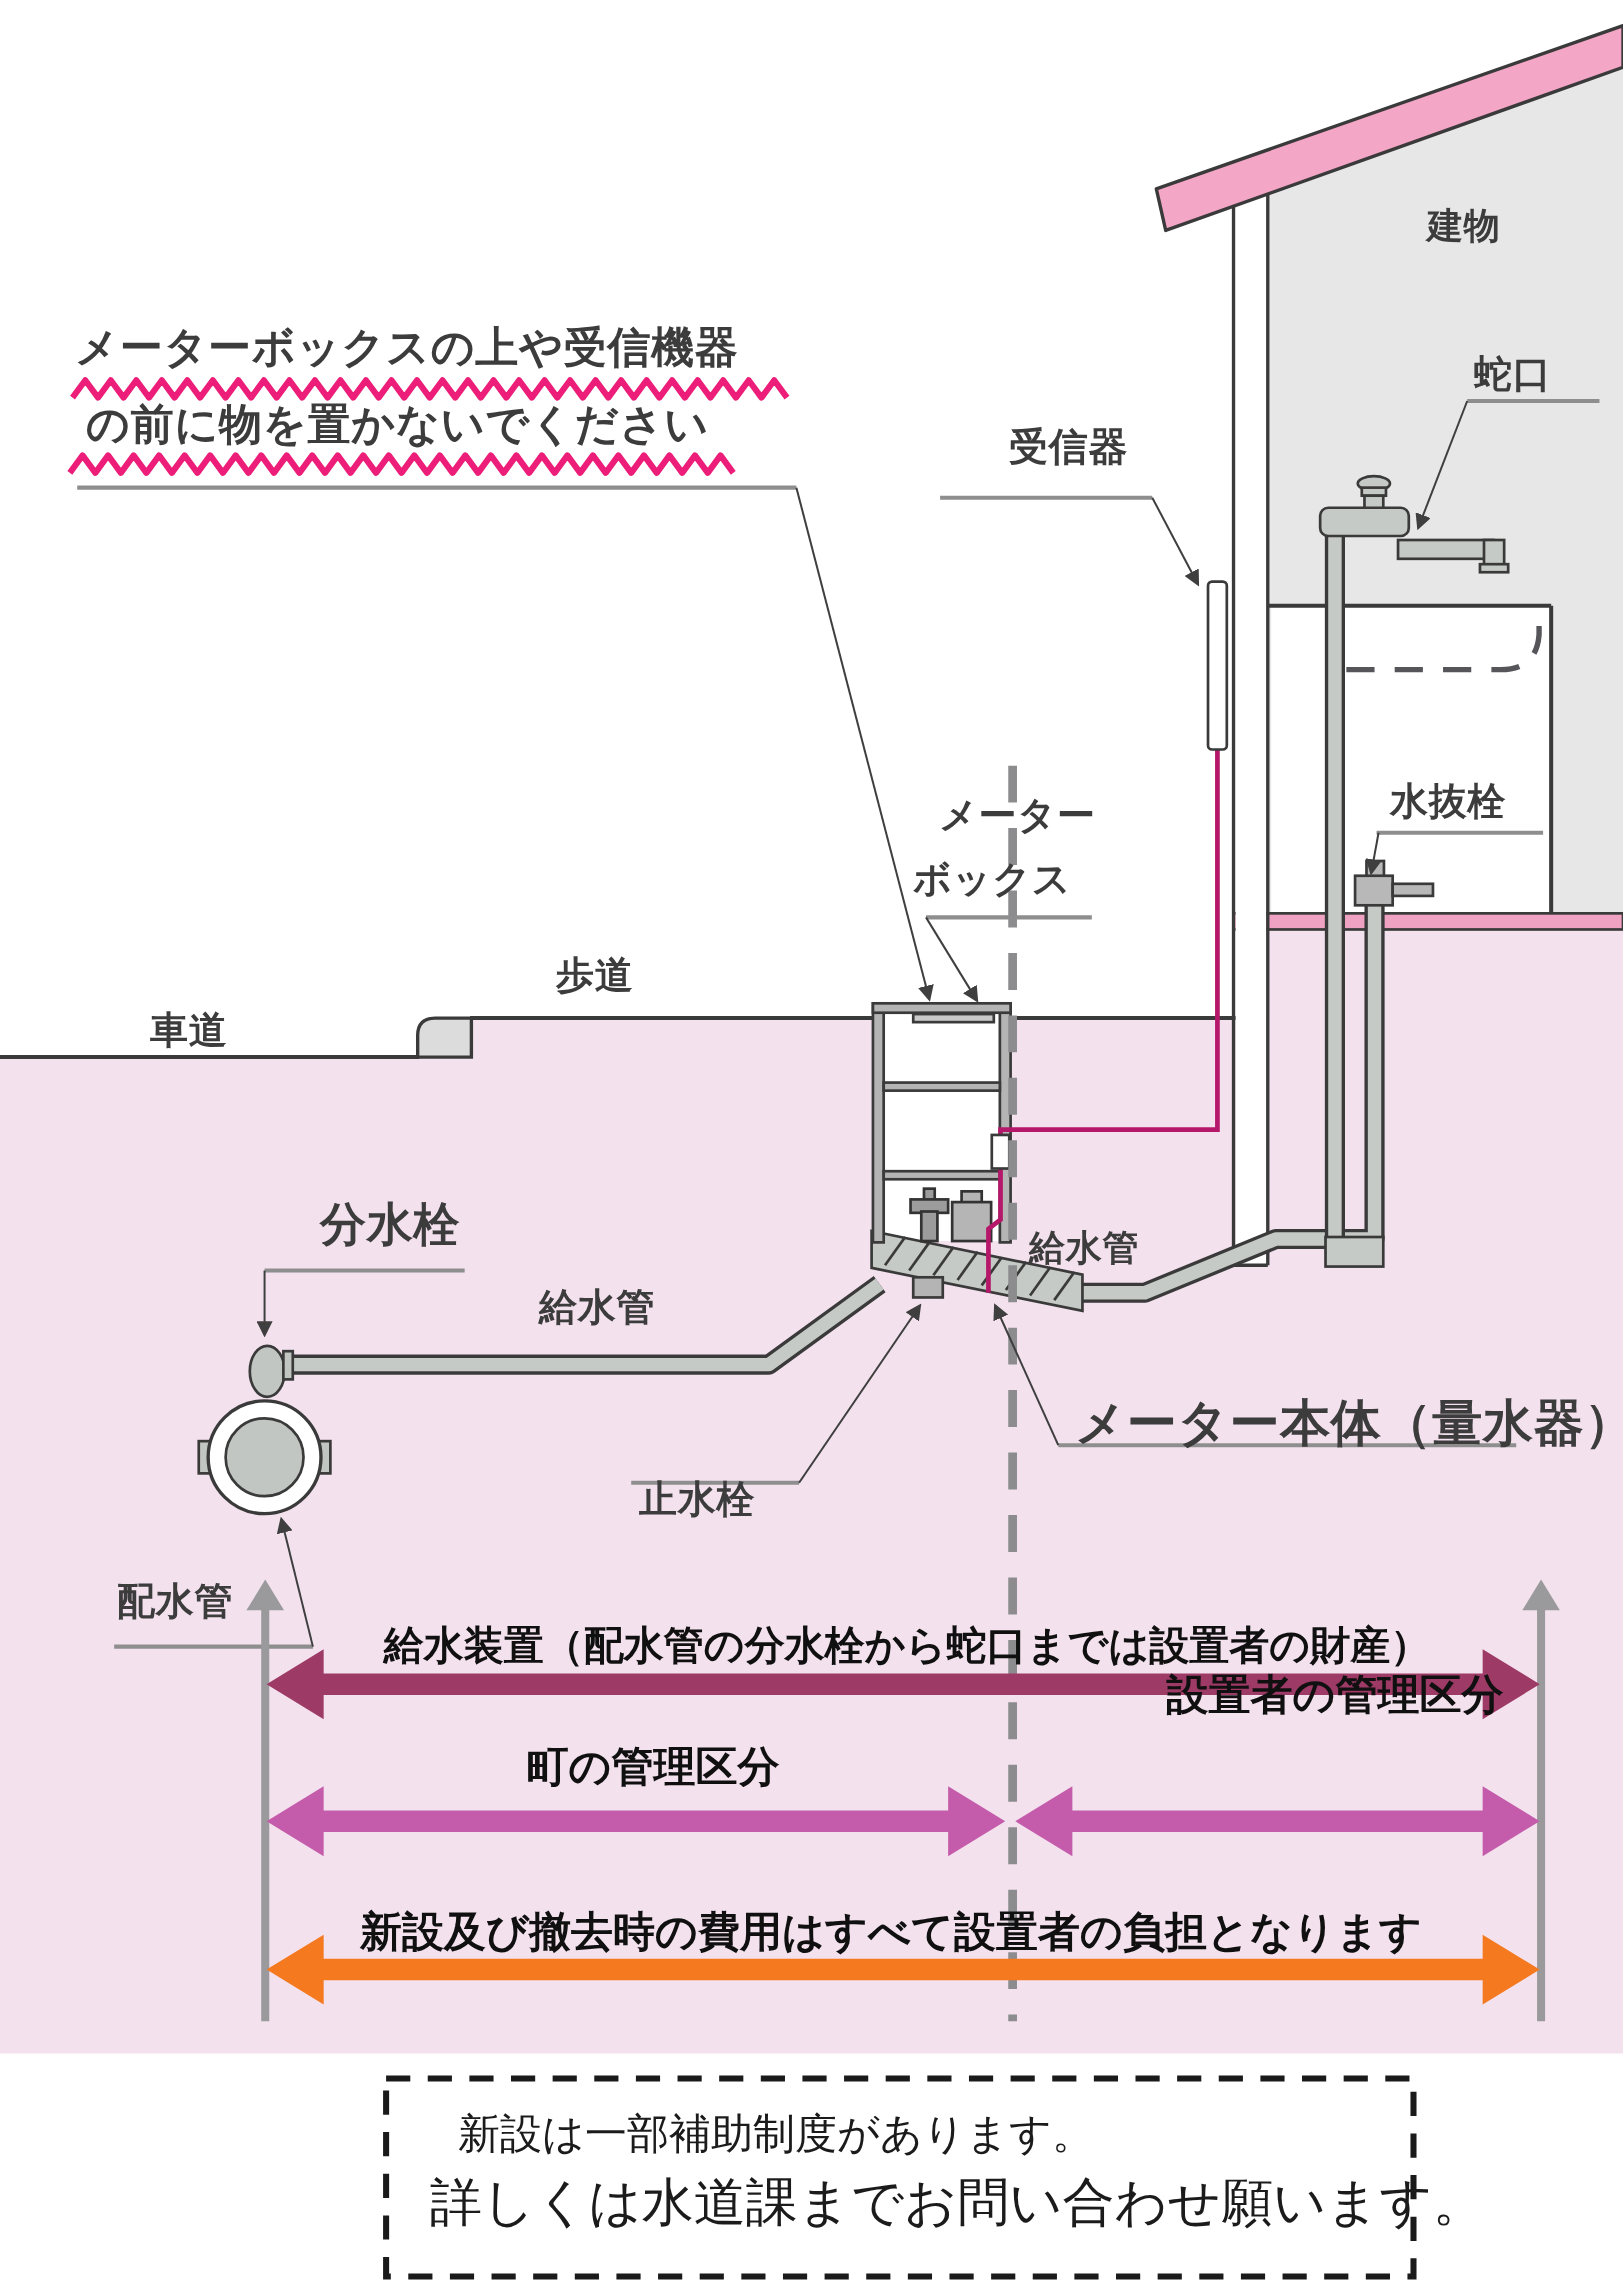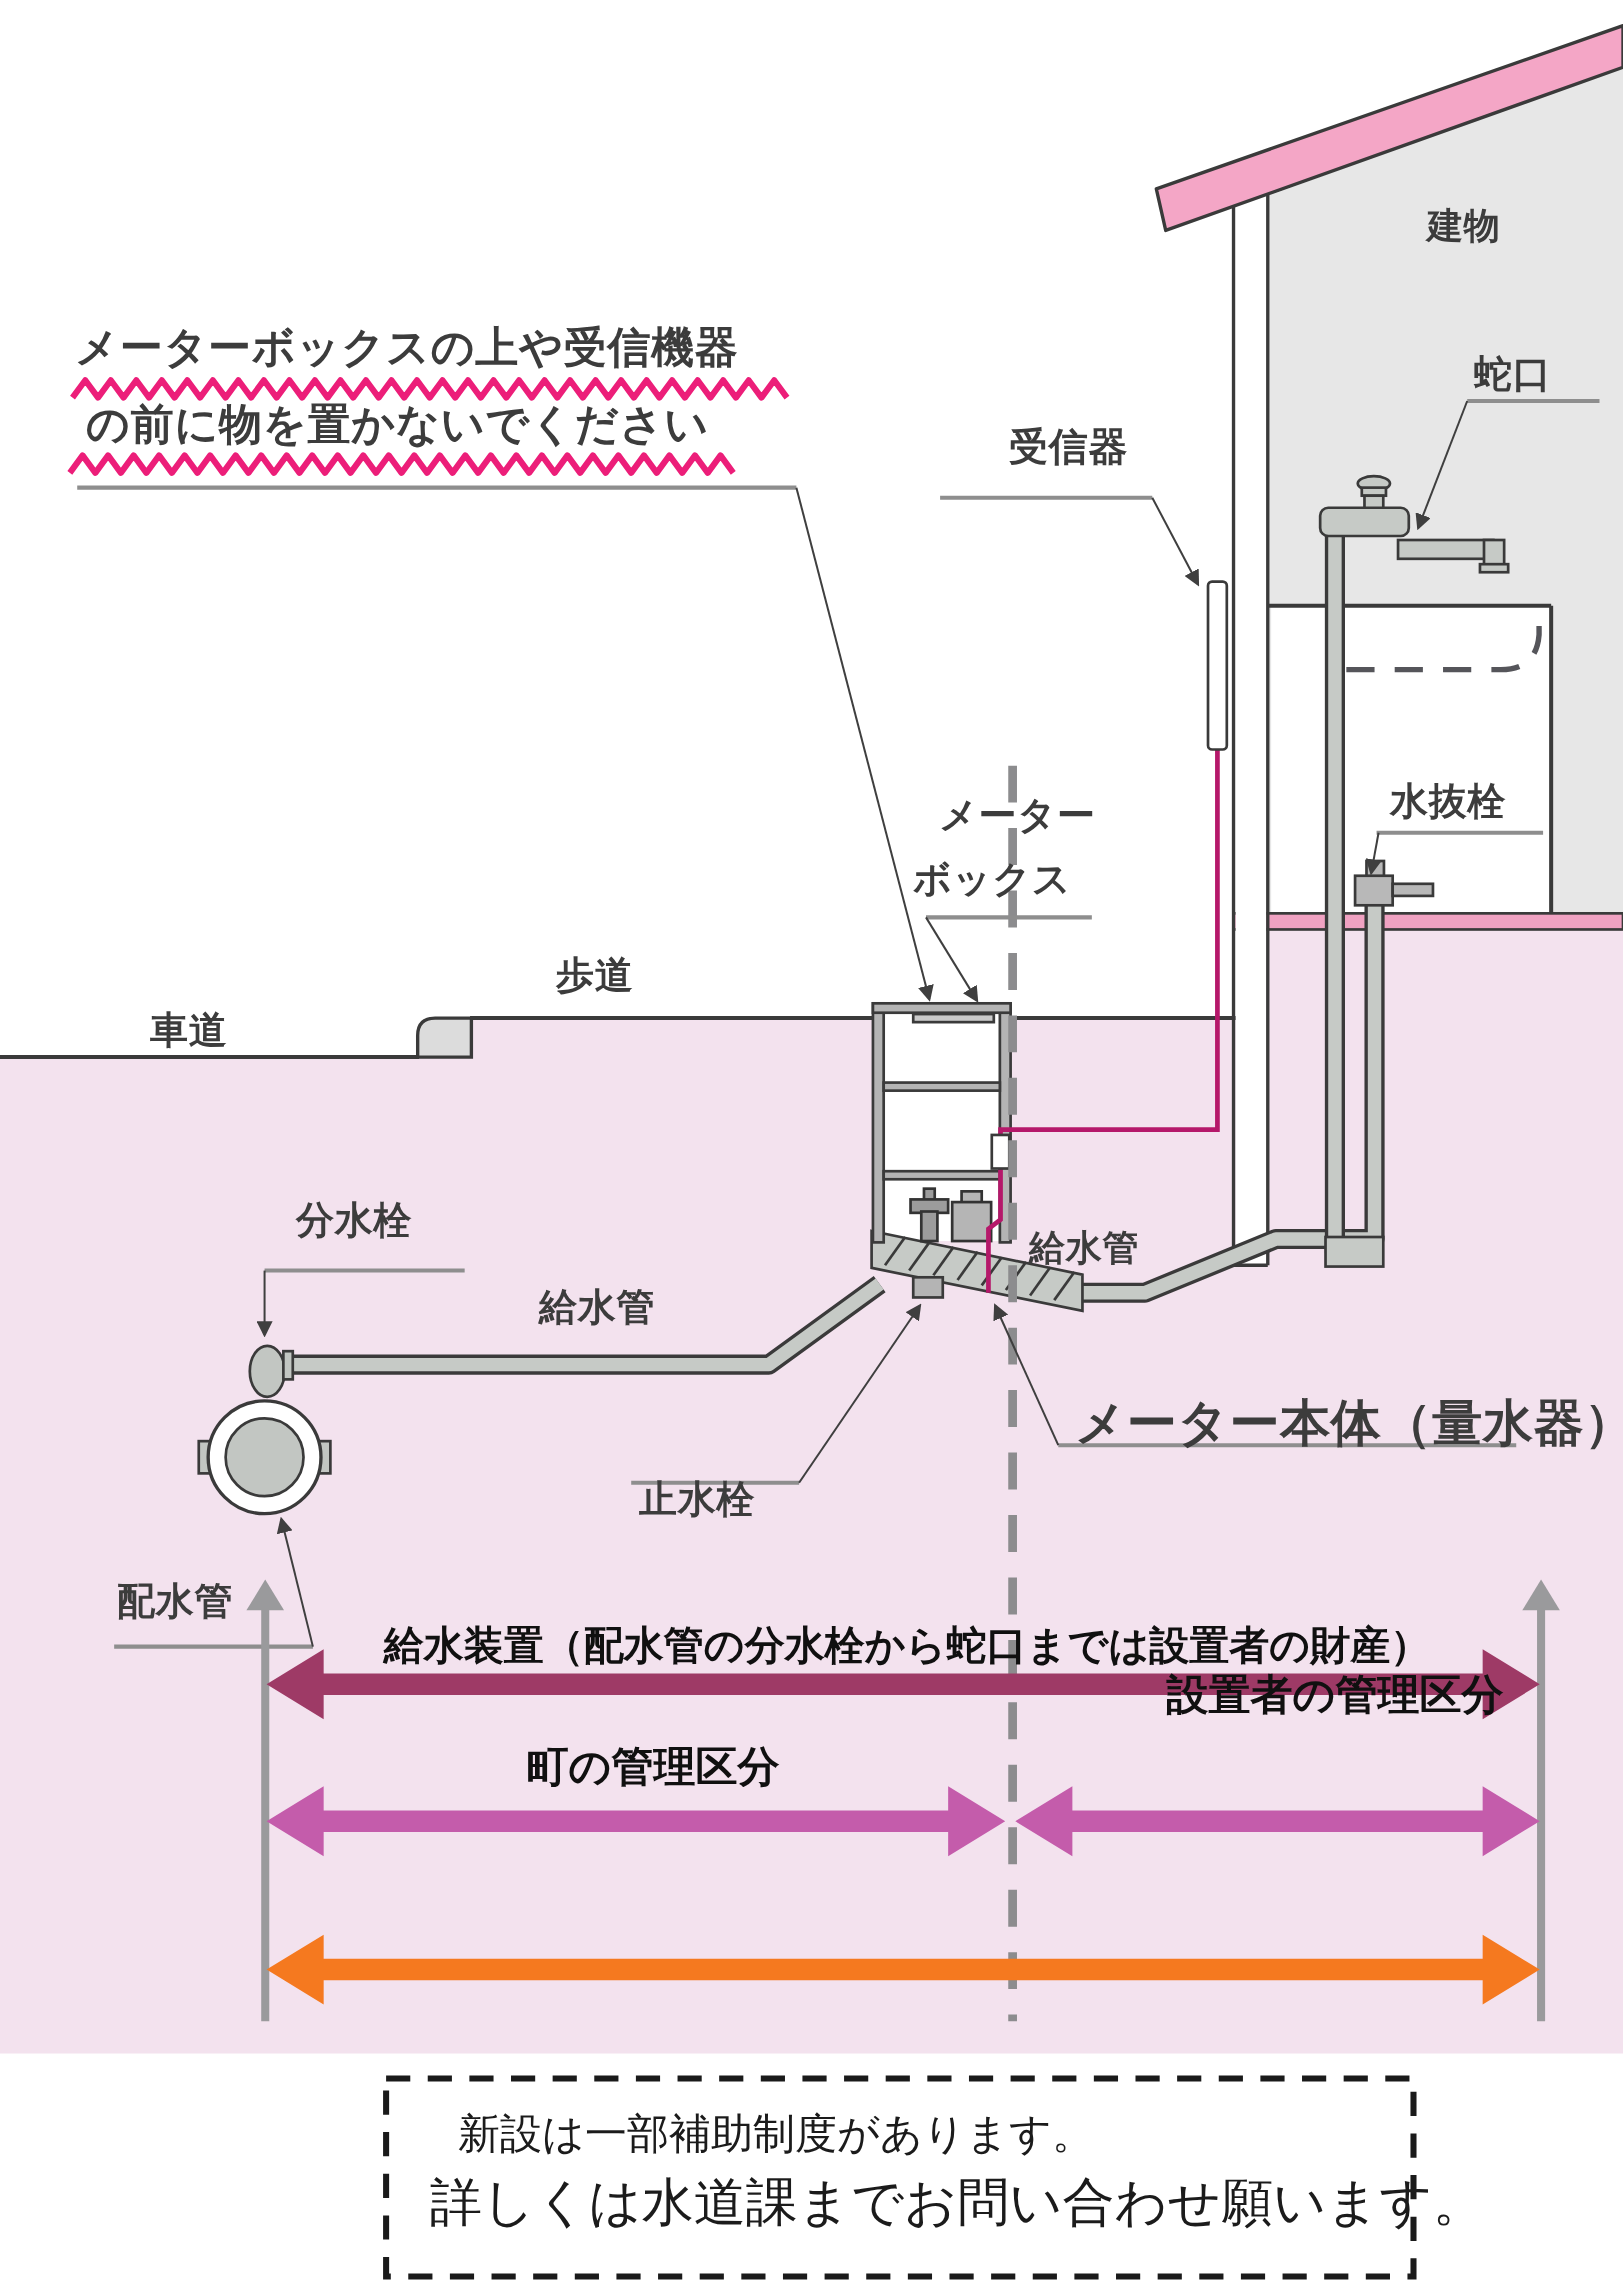--- a/index.html
+++ b/index.html
@@ -186,28 +186,29 @@
 <div class="lbl" style="left:86px;top:403px;font-size:43px;">の前に物を置かないでください</div>
 
 <div class="lbl" style="left:1427px;top:208px;font-size:36px;">建物</div>
 <div class="lbl" style="left:1474px;top:355px;font-size:38px;">蛇口</div>
 <div class="lbl" style="left:1009px;top:427px;font-size:39px;">受信器</div>
 <div class="lbl" style="left:1390px;top:782px;font-size:38px;">水抜栓</div>
 <div class="lbl" style="left:927px;top:796px;font-size:38px;margin-left:12px;">メーター</div>
 <div class="lbl" style="left:913px;top:860px;font-size:38px;">ボックス</div>
 <div class="lbl" style="left:556px;top:956px;font-size:38px;">歩道</div>
 <div class="lbl" style="left:150px;top:1011px;font-size:38px;">車道</div>
-<div class="lbl" style="left:296px;top:1201px;font-size:38px;">分水栓</div>
+<div class="lbl" style="left:320px;top:1201px;font-size:46px;">分水栓</div>
 <div class="lbl" style="left:539px;top:1288px;font-size:38px;">給水管</div>
 <div class="lbl" style="left:1029px;top:1230px;font-size:36px;">給水管</div>
 <div class="lbl" style="left:117px;top:1582px;font-size:38px;">配水管</div>
 <div class="lbl" style="left:639px;top:1432px;font-size:38px;margin-top:48px;">止水栓</div>
 <div class="lbl" style="left:1075px;top:1398px;font-size:50px;">メーター本体（量水器）</div>
 
 <div class="zone" style="left:907px;top:1625px;font-size:40px;">給水装置（配水管の分水栓から蛇口までは設置者の財産）</div>
 <div class="zone" style="left:653px;top:1746px;font-size:42px;">町の管理区分</div>
 <div class="zone" style="left:1335px;top:1674px;font-size:42px;">設置者の管理区分</div>
+<div class="zone" style="left:891px;top:1911px;font-size:42px;">新設及び撤去時の費用はすべて設置者の負担となります</div>
 
 <div class="notice-line" style="left:430px;top:2113px;font-size:42px;margin-left:28px;">新設は一部補助制度があります。</div>
 <div class="notice-line" style="left:430px;top:2176px;font-size:52px;">詳しくは水道課までお問い合わせ願います。</div>
 
 </div>
 
 
 </body></html>

